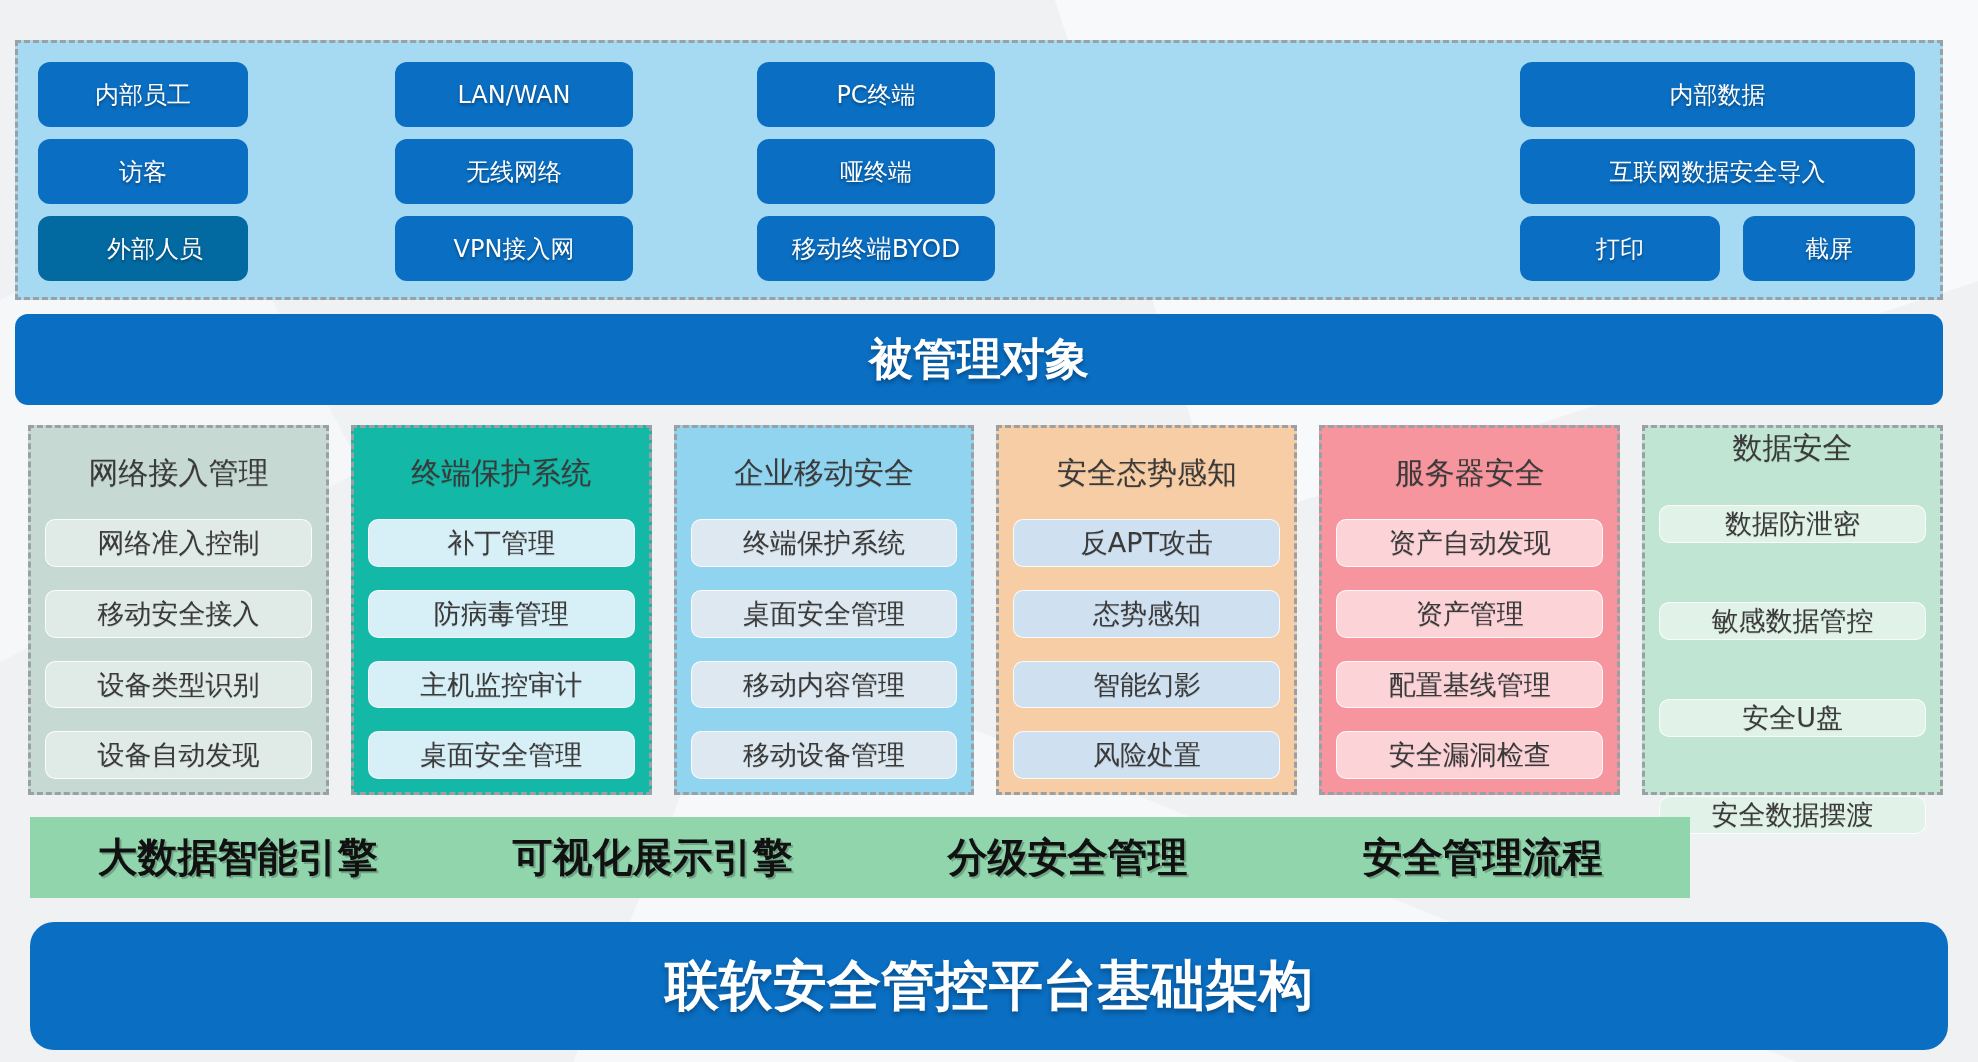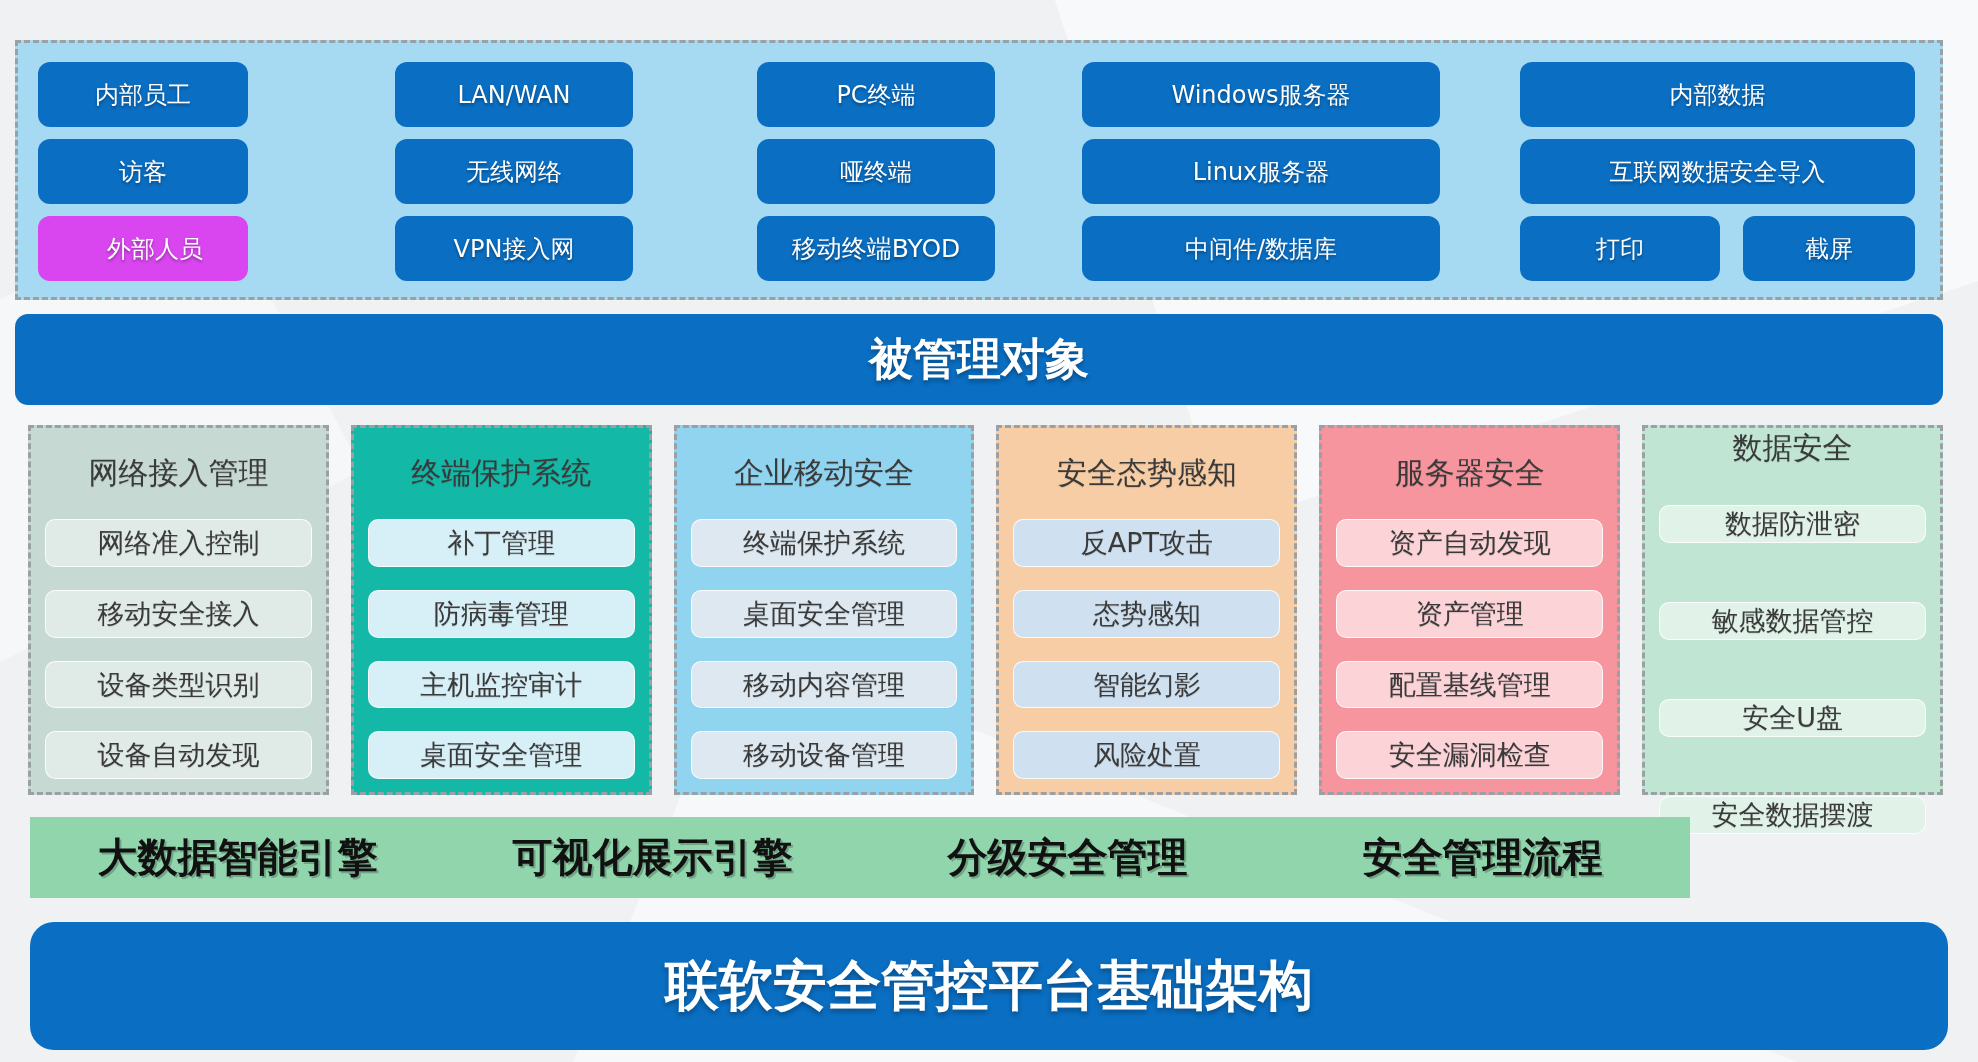--- a/index.html
+++ b/index.html
@@ -97,40 +97,35 @@
 
   <div class="deco deco-1"></div>
   <div class="deco deco-2"></div>
   <div class="deco deco-3"></div>
 
   <div class="layer managed-zone" style="background: rgb(166, 217, 242);">
 
     <div class="top-col col-a">
       <div class="chip" style="background: rgb(10, 110, 194);">内部员工</div>
       <div class="chip" style="background: rgb(10, 110, 194);">访客</div>
-      <div class="chip" style="background: #d946ef; padding-left: 24px;">外部人员</div>
+      <div class="chip" style="background: #0369a1; padding-left: 24px;">外部人员</div>
     </div>
 
     <div class="top-col col-b">
       <div class="chip" style="background: rgb(10, 110, 194);">LAN/WAN</div>
       <div class="chip" style="background: rgb(10, 110, 194);">无线网络</div>
       <div class="chip" style="background: rgb(10, 110, 194);">VPN接入网</div>
     </div>
 
     <div class="top-col col-c">
       <div class="chip" style="background: rgb(10, 110, 194);">PC终端</div>
       <div class="chip" style="background: rgb(10, 110, 194);">哑终端</div>
       <div class="chip chip-small" style="background: rgb(10, 110, 194);">移动终端BYOD</div>
     </div>
 
-    <div class="top-col col-d">
-      <div class="chip" style="background: rgb(10, 110, 194);">Windows服务器</div>
-      <div class="chip" style="background: rgb(10, 110, 194);">Linux服务器</div>
-      <div class="chip" style="background: rgb(10, 110, 194);">中间件/数据库</div>
-    </div>
 
     <div class="top-col col-e">
       <div class="chip" style="background: rgb(10, 110, 194);">内部数据</div>
       <div class="chip" style="background: rgb(10, 110, 194);">互联网数据安全导入</div>
       <div class="pair-row">
         <div class="chip pair-a" style="background: rgb(10, 110, 194);">打印</div>
         <div class="chip pair-b" style="background: rgb(10, 110, 194);">截屏</div>
       </div>
     </div>
 

